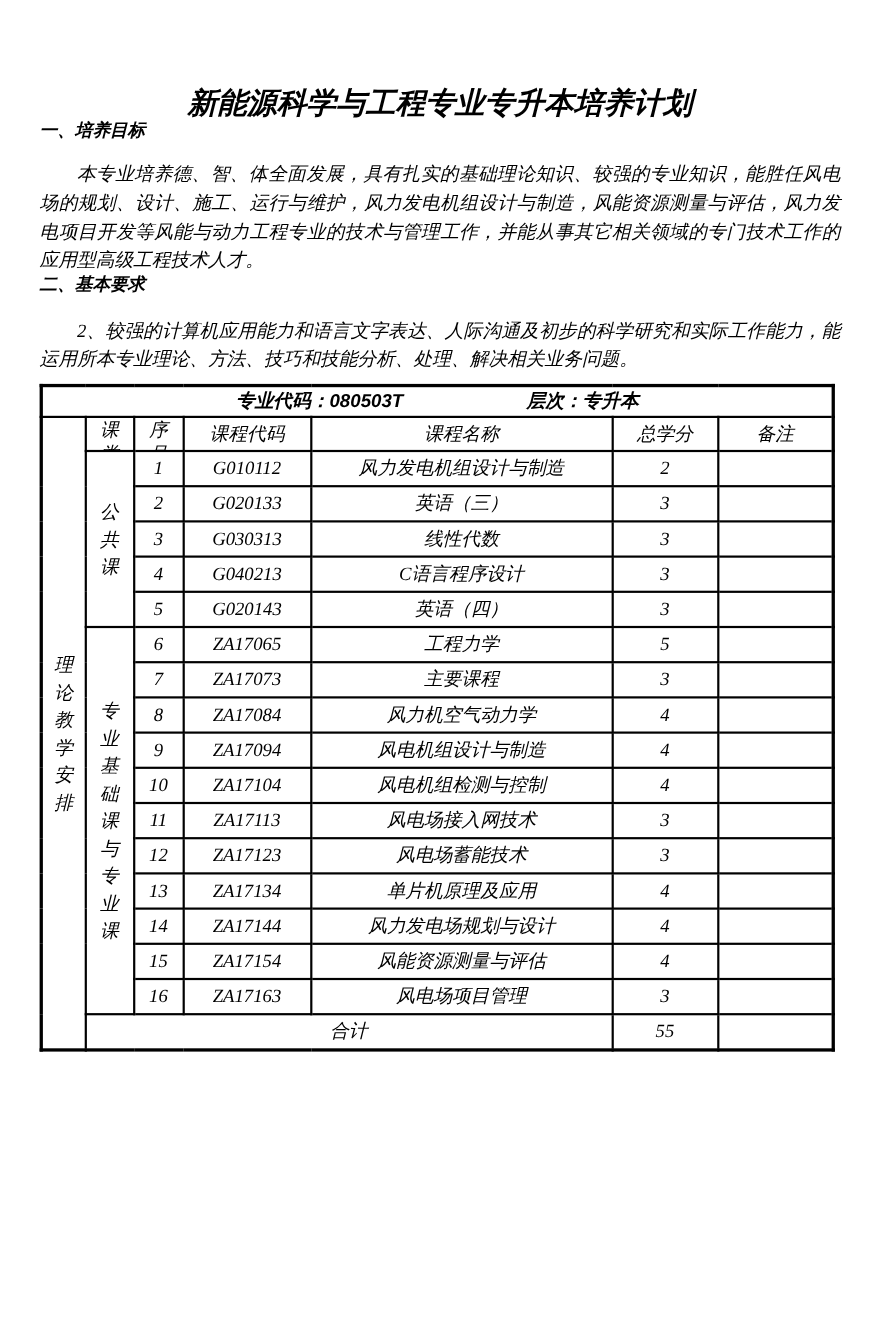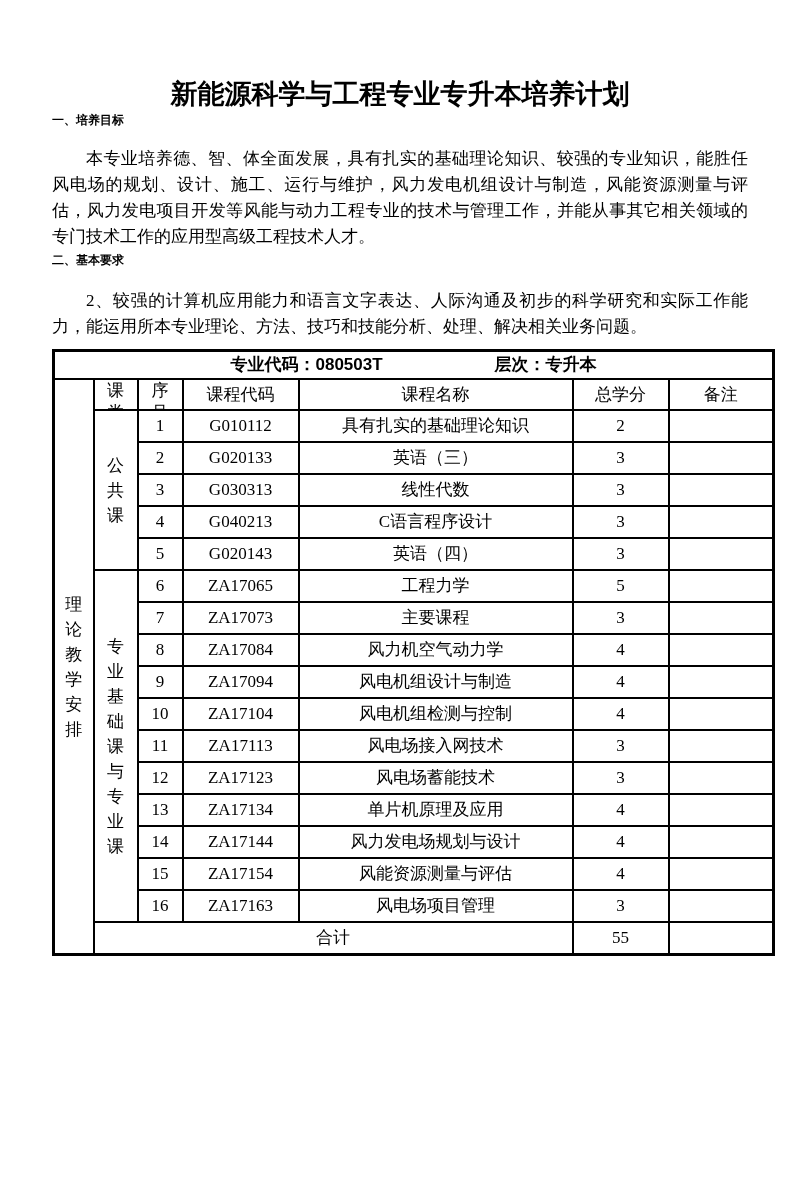--- a/index.html
+++ b/index.html
@@ -1,22 +1,22 @@
 <!DOCTYPE html>
 <html><head>
 <meta charset="utf-8">
 <style>
   html,body{margin:0;padding:0;background:#fff;color:#000;}
   body{width:800px;height:1200px;font-family:"Liberation Serif","DejaVu Serif",serif;
        font-size:17px;line-height:26px;overflow:hidden;}
-  .page{padding:0 52px;}
+  .page{padding:0 36px;font-style:italic;}
   .title{font-family:"Liberation Sans","DejaVu Sans",sans-serif;font-weight:bold;
          font-size:27px;line-height:32px;text-align:center;margin:78px 0 0 0;}
   h2.sec{font-family:"Liberation Sans","DejaVu Sans",sans-serif;font-weight:bold;
-         font-size:12px;line-height:20px;margin:0;}
+         font-size:16px;line-height:20px;margin:0;}
   .h-s1{margin-top:40px;}
   .h-s2{margin-top:16px;}
   .h-s3{margin-top:15px;}
   p.body{margin:16px 0 0 0;text-indent:2em;text-align:justify;}
   p.p2{margin-top:18px;}
   
   table.courses{border-collapse:collapse;table-layout:fixed;width:720px;
                 margin-top:9px;border:3px solid #000;}
   table.courses td{border:2px solid #000;padding:0;text-align:center;
                    vertical-align:middle;font-size:17px;line-height:20px;}
@@ -79,21 +79,21 @@
         <td>总学分</td>
         <td>备注</td>
       </tr>
 
       <tr class="crow">
         <td rowspan="5">
             <div class="vtext">公共课</div>
           </td>
         <td>1</td>
         <td>G010112</td>
-        <td class="cname">具有扎实的基础理论知识</td>
+        <td class="cname">风力发电机组设计与制造</td>
         <td>2</td>
         <td></td>
       </tr>
       <tr class="crow">
         <td>2</td>
         <td>G020133</td>
         <td class="cname">英语（三）</td>
         <td>3</td>
         <td></td>
       </tr>

